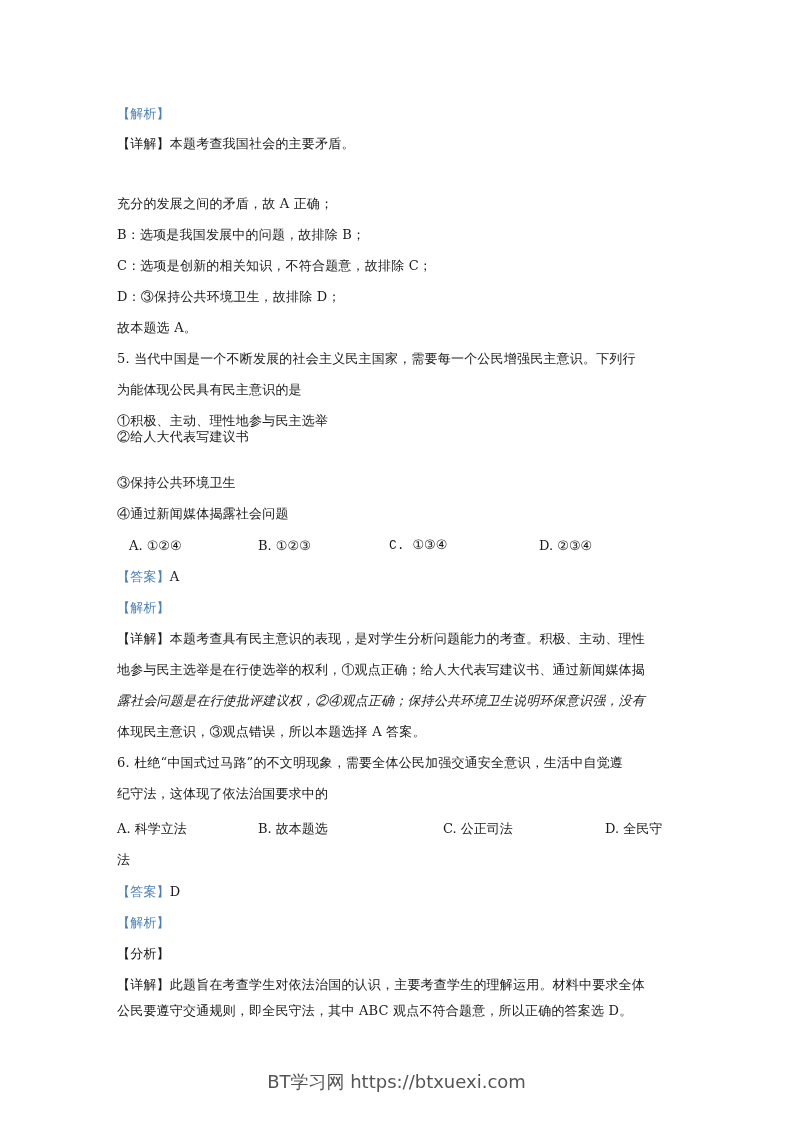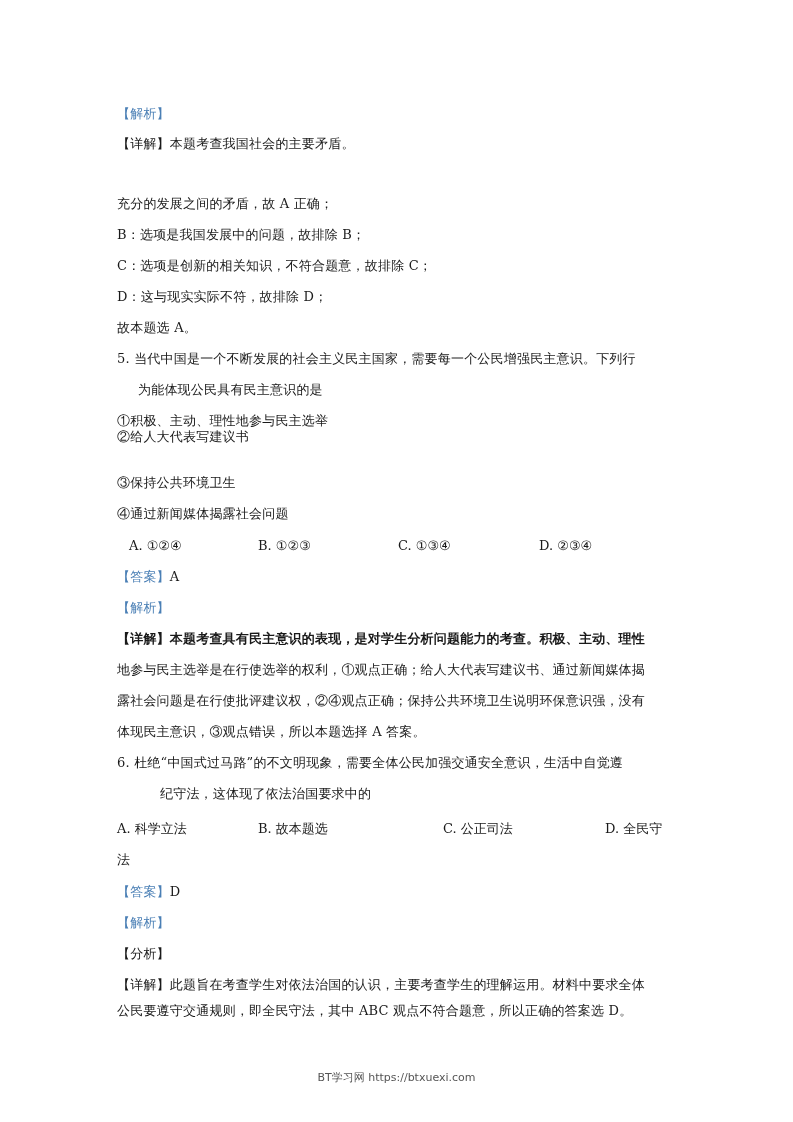--- a/index.html
+++ b/index.html
@@ -52,71 +52,71 @@
       position: absolute;
       top: 0;
     }
     .footer {
       position: absolute;
       top: 1070px;
       left: 0;
       width: 793px;
       text-align: center;
       font-family: "DejaVu Sans", "Liberation Sans", sans-serif;
-      font-size: 11px;
+      font-size: 18px;
       color: #555555;
     }
   </style>
 </head>
 <body>
 
 <div class="page">
 
   <div class="line label" style="top:106px;">【解析】</div>
 
   <div class="line" style="top:136px;">
     <span class="tag-dark">【详解】</span><span>本题考查我国社会的主要矛盾。</span>
   </div>
 
   <div class="line" style="top:196px;">充分的发展之间的矛盾，故 A 正确；</div>
   <div class="line" style="top:227px;">B：选项是我国发展中的问题，故排除 B；</div>
   <div class="line" style="top:258px;">C：选项是创新的相关知识，不符合题意，故排除 C；</div>
-  <div class="line" style="top:289px;">D：这与现实实际不符，故排除 D；</div>
+  <div class="line" style="top:289px;">D：③保持公共环境卫生，故排除 D；</div>
   <div class="line" style="top:320px;">故本题选 A。</div>
 
   <div class="line" style="top:351px;">5. 当代中国是一个不断发展的社会主义民主国家，需要每一个公民增强民主意识。下列行</div>
-  <div class="line" style="top:382px;margin-left:21px;">为能体现公民具有民主意识的是</div>
+  <div class="line" style="top:382px;">为能体现公民具有民主意识的是</div>
 
   <div class="line" style="top:413px;">①积极、主动、理性地参与民主选举</div>
   <div class="line" style="top:429px;">②给人大代表写建议书</div>
   <div class="line" style="top:475px;">③保持公共环境卫生</div>
   <div class="line" style="top:506px;">④通过新闻媒体揭露社会问题</div>
 
   <div class="options-row" style="top:538px;">
     <span class="opt" style="left:12px;">A. ①②④</span>
     <span class="opt" style="left:141px;">B. ①②③</span>
-    <span class="opt" style="left:281px;">C. ①③④</span>
+    <span class="opt" style="left:272px;font-family:Liberation Mono, monospace;">C. ①③④</span>
     <span class="opt" style="left:422px;">D. ②③④</span>
   </div>
 
   <div class="line" style="top:569px;">
     <span class="tag">【答案】</span><span>A</span>
   </div>
 
   <div class="line label" style="top:600px;">【解析】</div>
 
-  <div class="line" style="top:631px;font-weight:bold;">
+  <div class="line" style="top:631px;">
     <span class="tag-dark">【详解】</span><span>本题考查具有民主意识的表现，是对学生分析问题能力的考查。积极、主动、理性</span>
   </div>
   <div class="line" style="top:662px;">地参与民主选举是在行使选举的权利，①观点正确；给人大代表写建议书、通过新闻媒体揭</div>
-  <div class="line" style="top:693px;">露社会问题是在行使批评建议权，②④观点正确；保持公共环境卫生说明环保意识强，没有</div>
+  <div class="line" style="top:693px;font-style:italic;">露社会问题是在行使批评建议权，②④观点正确；保持公共环境卫生说明环保意识强，没有</div>
   <div class="line" style="top:724px;">体现民主意识，③观点错误，所以本题选择 A 答案。</div>
 
   <div class="line" style="top:755px;">6. 杜绝“中国式过马路”的不文明现象，需要全体公民加强交通安全意识，生活中自觉遵</div>
-  <div class="line" style="top:786px;margin-left:43px;">纪守法，这体现了依法治国要求中的</div>
+  <div class="line" style="top:786px;">纪守法，这体现了依法治国要求中的</div>
 
   <div class="options-row" style="top:821px;">
     <span class="opt" style="left:0px;">A. 科学立法</span>
     <span class="opt" style="left:141px;">B. 故本题选</span>
     <span class="opt" style="left:281px;margin-left:45px;">C. 公正司法</span>
     <span class="opt" style="left:488px;">D. 全民守</span>
   </div>
   <div class="line" style="top:852px;">法</div>
 
   <div class="line" style="top:884px;">

